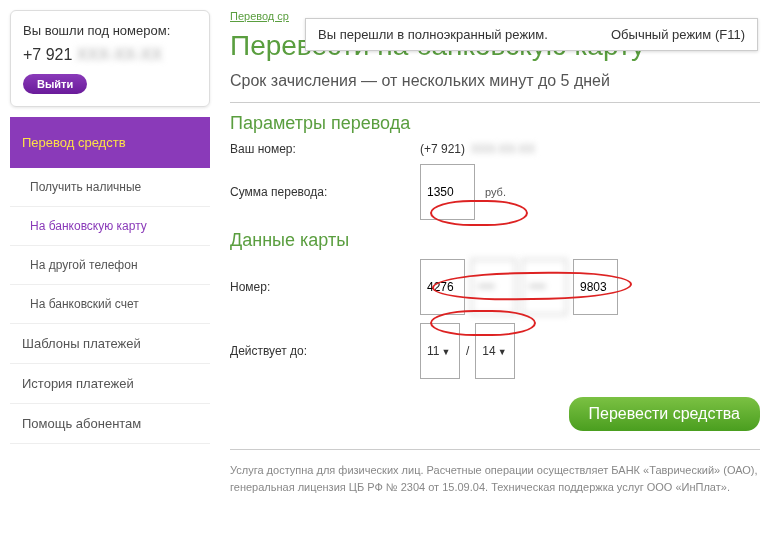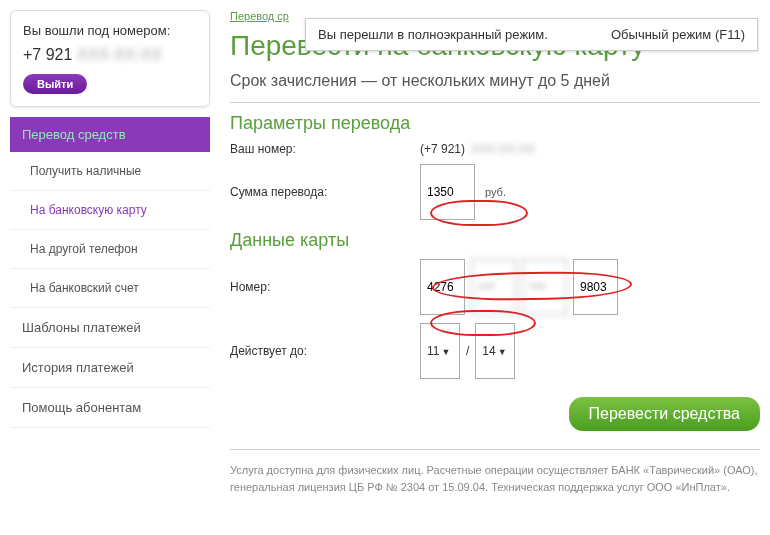--- a/index.html
+++ b/index.html
@@ -6,21 +6,21 @@
 body { font-family: Arial, sans-serif; font-size: 13px; color: #333; background: #fff; width: 770px; height: 535px; position: relative; }
 .container { display: flex; padding: 10px; }
 .sidebar { width: 200px; flex-shrink: 0; }
 .main { flex: 1; padding-left: 20px; }
 .user-box { border: 1px solid #ddd; border-radius: 6px; padding: 12px; margin-bottom: 10px; box-shadow: 0 1px 3px rgba(0,0,0,0.1); }
 .user-label { font-size: 13px; color: #333; margin-bottom: 8px; }
 .phone-number { font-size: 16px; margin-bottom: 10px; }
 .blurred { filter: blur(3px); color: #aaa; display: inline-block; }
 .logout-btn { background: linear-gradient(#8a3ab9, #6a1b9a); color: #fff; border: none; border-radius: 12px; padding: 4px 14px; font-size: 11px; cursor: pointer; font-weight: bold; }
 .nav { margin-top: 10px; }
-.nav-header { background: #8a3ab9; color: #86efac; padding: 10px 12px; font-size: 13px; }
+.nav-header { background: #8a3ab9; color: #fde047; padding: 18px 12px; font-size: 13px; }
 .nav-item { padding: 12px 12px 12px 20px; font-size: 12px; color: #555; border-bottom: 1px solid #eee; cursor: pointer; }
 .nav-item.active { color: #8a3ab9; }
 .nav-item.top-level { padding-left: 12px; font-size: 13px; }
 .breadcrumb { font-size: 11px; color: #888; margin-bottom: 5px; }
 .breadcrumb a { color: #5a9e3f; text-decoration: underline; }
 h1 { font-size: 28px; color: #5a9e3f; font-weight: normal; margin: 8px 0 10px 0; }
 .subtitle { font-size: 16px; color: #555; margin-bottom: 10px; border-bottom: 1px solid #ccc; padding-bottom: 12px; }
 h2 { font-size: 18px; color: #5a9e3f; font-weight: normal; margin: 10px 0 8px 0; }
 .form-row { display: flex; align-items: center; margin: 8px 0; font-size: 12px; }
 .form-label { width: 190px; color: #333; }

